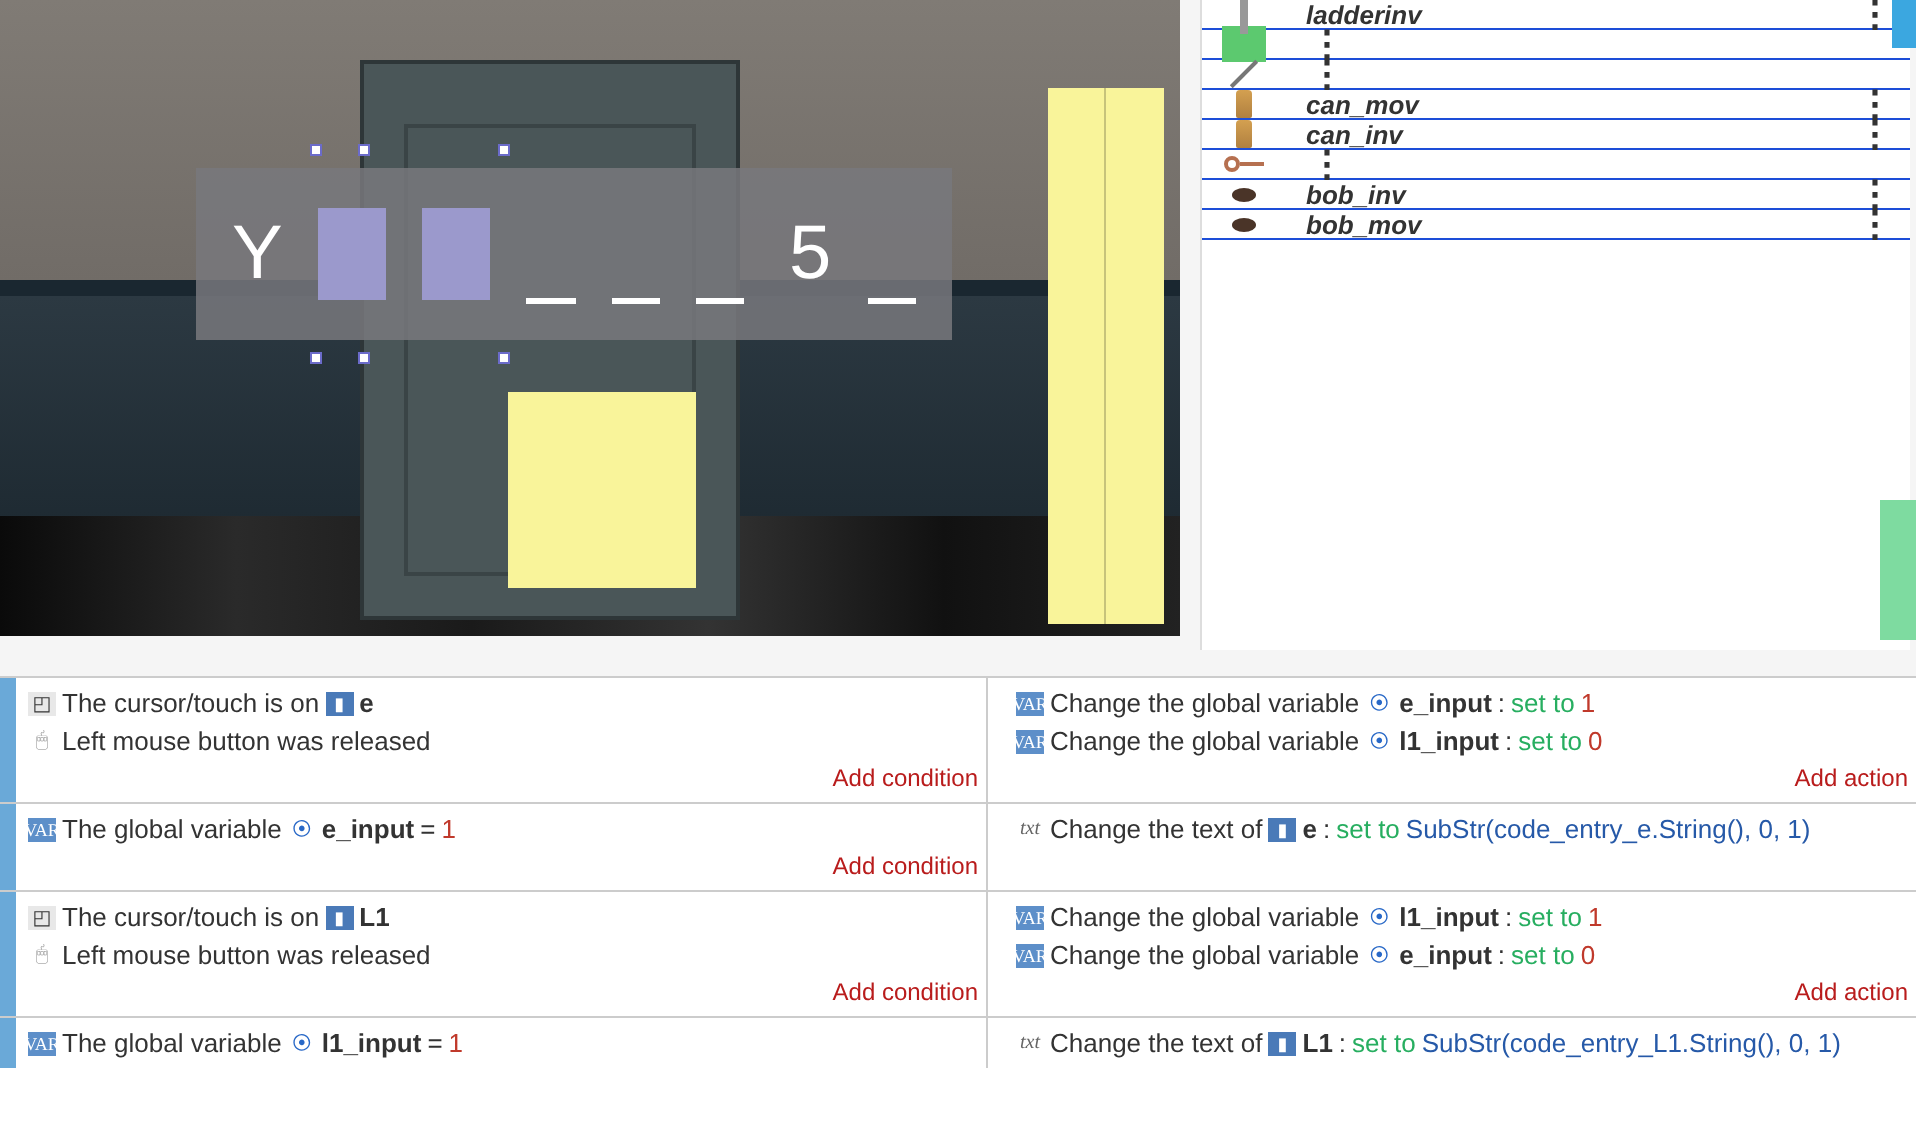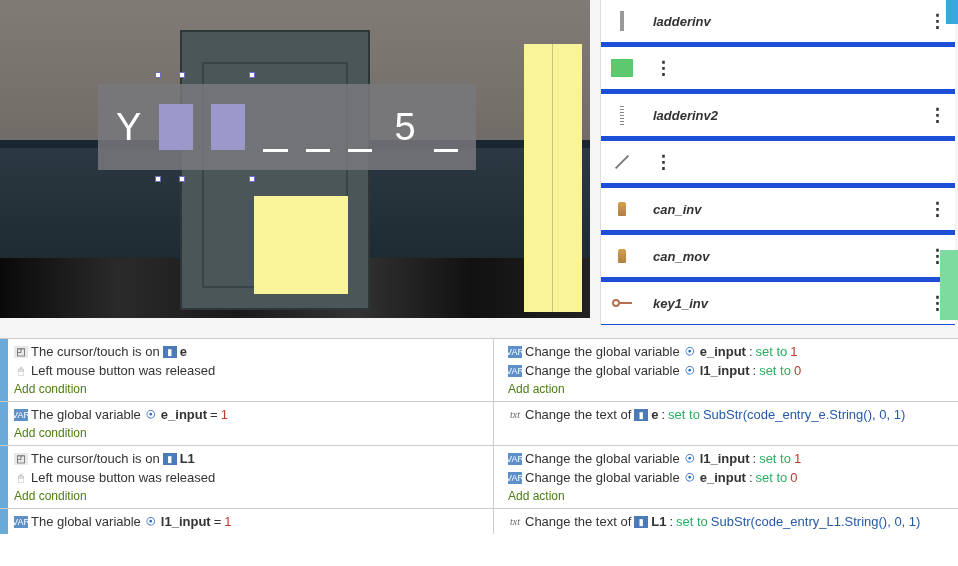--- a/index.html
+++ b/index.html
@@ -17,41 +17,41 @@
 .yellow-block-right { position: absolute; right: 8px; top: 44px; width: 58px; height: 268px; background: #f9f49a; }
 .yellow-block-right::after { content: ''; position: absolute; left: 28px; top: 0; bottom: 0; width: 1px; background: rgba(0,0,0,0.2); }
 .text-overlay { position: absolute; left: 98px; top: 84px; width: 378px; height: 86px; background: rgba(120,120,125,0.85); color: #fff; font-size: 34px; display: flex; align-items: center; padding: 0 18px; gap: 18px; }
 .letter-y { font-size: 38px; }
 .selected-box { width: 36px; height: 46px; background: #9b99cc; position: relative; }
 .sel-handles { position: absolute; inset: -6px; }
 .handle { position: absolute; width: 6px; height: 6px; background: #fff; border: 1px solid #6b6bca; }
 .underscore { width: 26px; height: 3px; background: #fff; align-self: flex-end; margin-bottom: 18px; }
 .num5 { font-size: 38px; margin-left: 4px; }
 .object-panel { width: 355px; background: #fff; border-left: 1px solid #ddd; overflow: hidden; }
-.obj-row { display: flex; align-items: center; height: 47px; border-bottom: 5px solid #1d4ed8; padding: 0 8px; }
+.obj-row { display: flex; align-items: center; height: 15px; border-bottom: 1px solid #1d4ed8; padding: 0 8px; }
 .obj-icon { width: 26px; height: 22px; margin-right: 18px; display: flex; align-items: center; justify-content: center; }
 .obj-name { flex: 1; font-style: italic; font-weight: bold; color: #333; font-size: 13px; }
 .obj-menu { width: 20px; text-align: center; color: #333; cursor: pointer; font-weight: bold; letter-spacing: -1px; }
 .obj-menu::after { content: '⋮'; font-size: 18px; }
 .green-tab { position: absolute; right: 0; top: 250px; width: 18px; height: 70px; background: #7edba0; }
 .blue-tab { position: absolute; right: 0; top: 0; width: 12px; height: 24px; background: #3ba7e0; }
 .events-area { position: absolute; top: 338px; left: 0; right: 0; bottom: 0; background: #fff; }
 .event-group { display: flex; border-top: 1px solid #ccc; }
 .event-left { width: 494px; border-right: 1px solid #ccc; position: relative; }
 .event-right { flex: 1; position: relative; }
 .event-bar { position: absolute; left: 0; top: 0; bottom: 0; width: 8px; background: #6aa9d8; }
 .event-content { padding: 3px 4px 3px 14px; }
 .cond-line, .act-line { padding: 2px 0; display: flex; align-items: center; gap: 3px; flex-wrap: wrap; color: #333; }
-.add-link { color: #4d7c0f; font-size: 12px; padding: 2px 0; cursor: pointer; }
+.add-link { color: #b91c1c; font-size: 12px; padding: 2px 0; cursor: pointer; text-align: right; }
 .icon-sm { width: 14px; height: 12px; display: inline-flex; align-items: center; justify-content: center; font-size: 10px; }
 .icon-cursor { background: #e8e8e8; }
 .icon-var { color: #2868c7; }
 .icon-obj { background: #4a7ab8; color: #fff; padding: 0 2px; font-size: 9px; }
 .icon-txt { font-style: italic; color: #666; font-size: 10px; font-family: serif; }
-.icon-varbox { background: #5d8fc9; color: #fff; padding: 0 2px; font-size: 9px; }
+.icon-varbox { background: #5d8fc9; color: #fff; padding: 0 2px; font-size: 9px; font-family: Liberation Serif, serif; }
 .obj-ref { color: #333; font-weight: bold; }
 .blue-txt { color: #2659a8; }
 .red-txt { color: #c0392b; }
 .green-txt { color: #27ae60; }
 .svg-ladder { width: 4px; height: 20px; background: #999; position: relative; }
 .svg-ladder2 { width: 4px; height: 20px; background: repeating-linear-gradient(0deg, #888 0, #888 1px, transparent 1px, transparent 3px); }
 .svg-green { width: 22px; height: 18px; background: #5cc96f; }
 .svg-crowbar { width: 18px; height: 2px; background: #777; transform: rotate(-45deg); }
 .svg-can { width: 8px; height: 14px; background: linear-gradient(180deg, #d4a050 0%, #b08040 100%); border-radius: 2px 2px 1px 1px; }
 .svg-key { display: flex; align-items: center; }
@@ -107,53 +107,45 @@
         <div class="obj-menu"></div>
       </div>
       <div class="obj-row">
         <div class="obj-icon">
           <div class="svg-green"></div>
         </div>
         <div class="obj-menu"></div>
       </div>
       <div class="obj-row">
         <div class="obj-icon">
-          <div class="svg-ladder2"></div>
-        </div>
-        <div class="obj-name">ladderinv2</div>
-        <div class="obj-menu"></div>
-      </div>
-      <div class="obj-row">
-        <div class="obj-icon">
           <div class="svg-crowbar"></div>
         </div>
         <div class="obj-menu"></div>
       </div>
       <div class="obj-row">
         <div class="obj-icon">
           <div class="svg-can"></div>
         </div>
+        <div class="obj-name">can_mov</div>
+        <div class="obj-menu"></div>
+      </div>
+      <div class="obj-row">
+        <div class="obj-icon">
+          <div class="svg-can"></div>
+        </div>
         <div class="obj-name">can_inv</div>
-        <div class="obj-menu"></div>
-      </div>
-      <div class="obj-row">
-        <div class="obj-icon">
-          <div class="svg-can"></div>
-        </div>
-        <div class="obj-name">can_mov</div>
         <div class="obj-menu"></div>
       </div>
       <div class="obj-row">
         <div class="obj-icon">
           <div class="svg-key">
             <div class="svg-key-ring"></div>
             <div class="svg-key-shaft"></div>
           </div>
         </div>
-        <div class="obj-name">key1_inv</div>
         <div class="obj-menu"></div>
       </div>
       <div class="obj-row">
         <div class="obj-icon">
           <div class="svg-bob"></div>
         </div>
         <div class="obj-name">bob_inv</div>
         <div class="obj-menu"></div>
       </div>
       <div class="obj-row">

